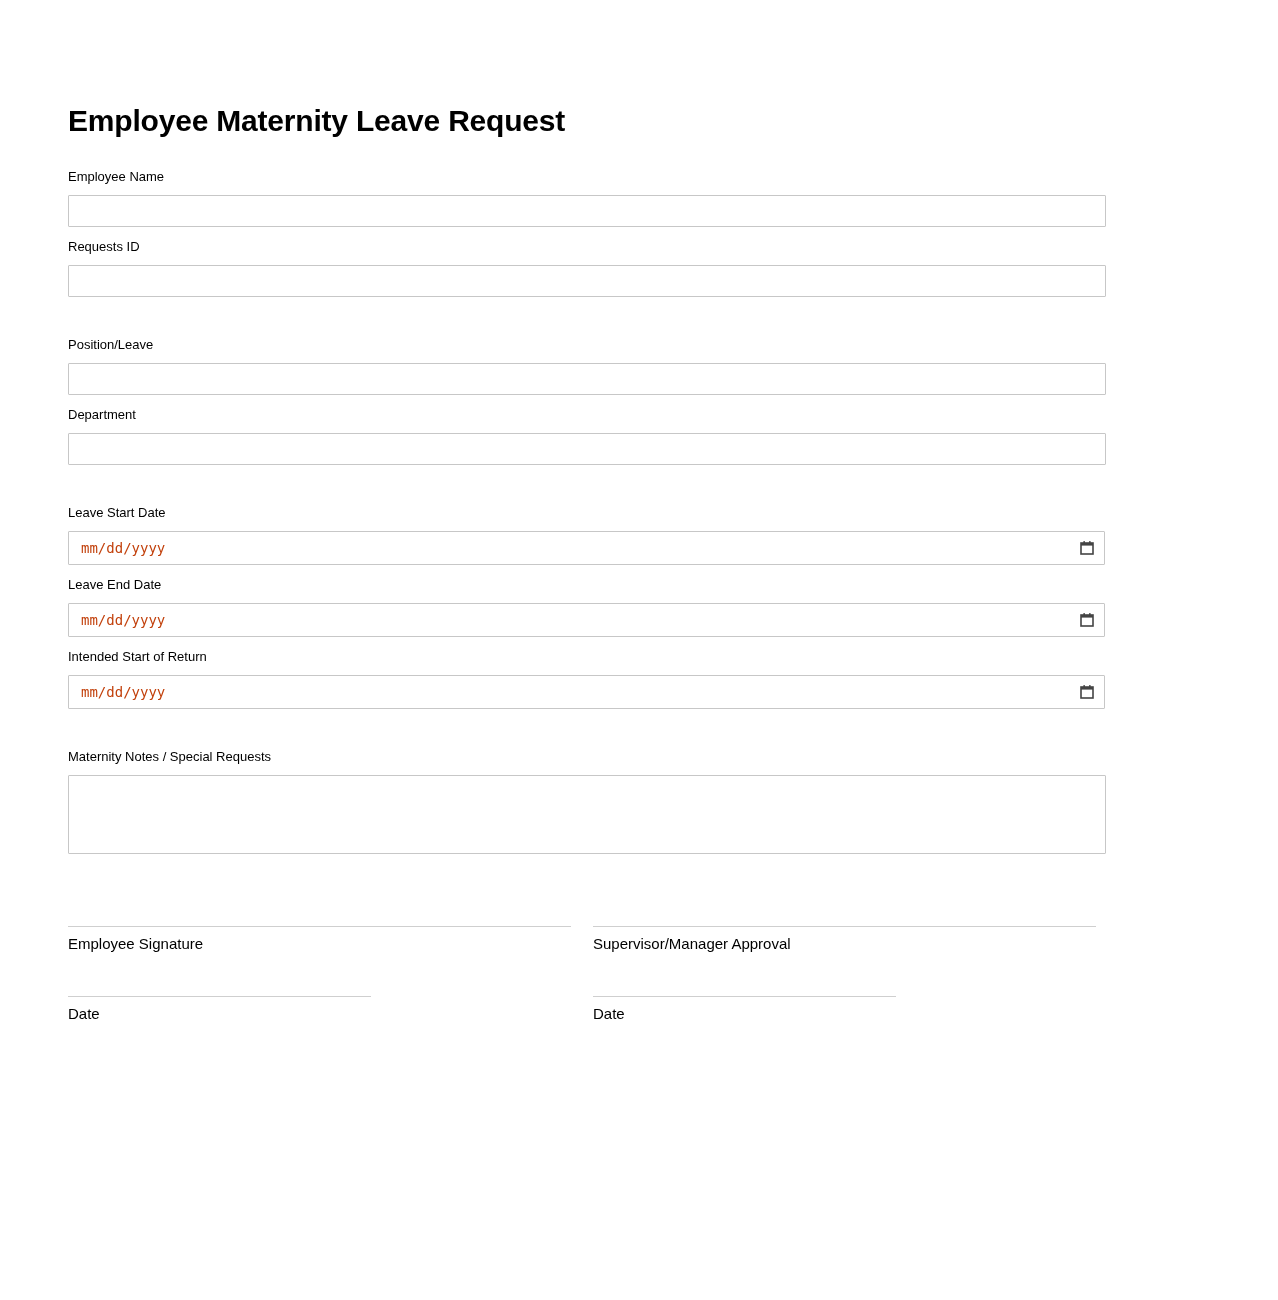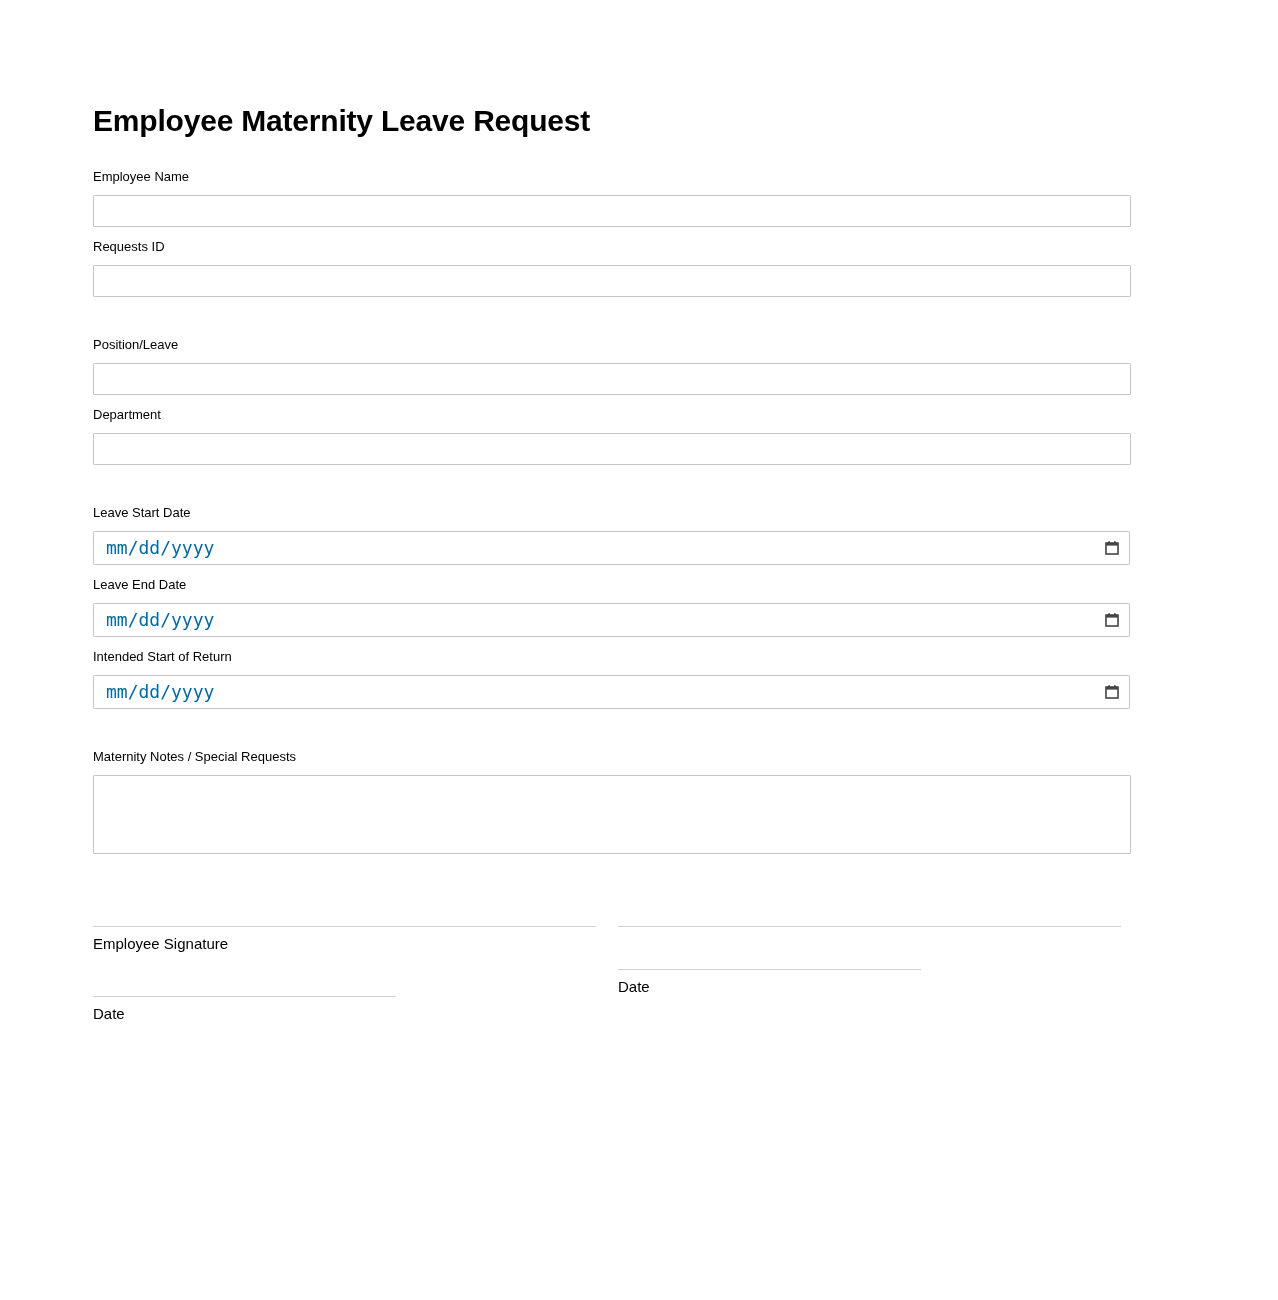--- a/index.html
+++ b/index.html
@@ -13,21 +13,21 @@
     font-family: "Liberation Sans", sans-serif;
     color: #000000;
     -webkit-font-smoothing: antialiased;
   }
 
   .page {
     position: relative;
     width: 1278px;
     min-height: 1300px;
     box-sizing: border-box;
-    padding: 104px 120px 0 93px;
+    padding: 104px 120px 0 68px;
   }
 
   .form-title {
     font-size: 30px;
     font-weight: bold;
     line-height: 1.15;
     letter-spacing: -0.2px;
     margin: 0 0 28px 0;
     color: #000;
   }
@@ -77,23 +77,23 @@
     height: 34px;
     box-sizing: border-box;
     border: 1px solid #c7c7c7;
     border-radius: 1px;
     background: #ffffff;
     display: flex;
     align-items: center;
   }
   .date-placeholder {
     font-family: "DejaVu Sans Mono", "Liberation Mono", monospace;
-    font-size: 18px;
+    font-size: 14px;
     letter-spacing: 0px;
-    color: #0369a1;
+    color: #c2410c;
     padding-left: 12px;
     user-select: none;
   }
   .date-picker-btn {
     position: absolute;
     right: 10px;
     top: 50%;
     transform: translateY(-50%);
     width: 14px;
     height: 15px;
@@ -243,20 +243,21 @@
     <div class="sign-col">
       <div class="sign-rule"></div>
       <span class="sign-label">Employee Signature</span>
       <div class="sign-spacer"></div>
       <div class="sign-rule short"></div>
       <span class="sign-label">Date</span>
     </div>
 
     <div class="sign-col">
       <div class="sign-rule"></div>
+      <span class="sign-label">Supervisor/Manager Approval</span>
       <div class="sign-spacer"></div>
       <div class="sign-rule short"></div>
       <span class="sign-label">Date</span>
     </div>
 
   </div>
 
 </div>
 
 </body></html>

